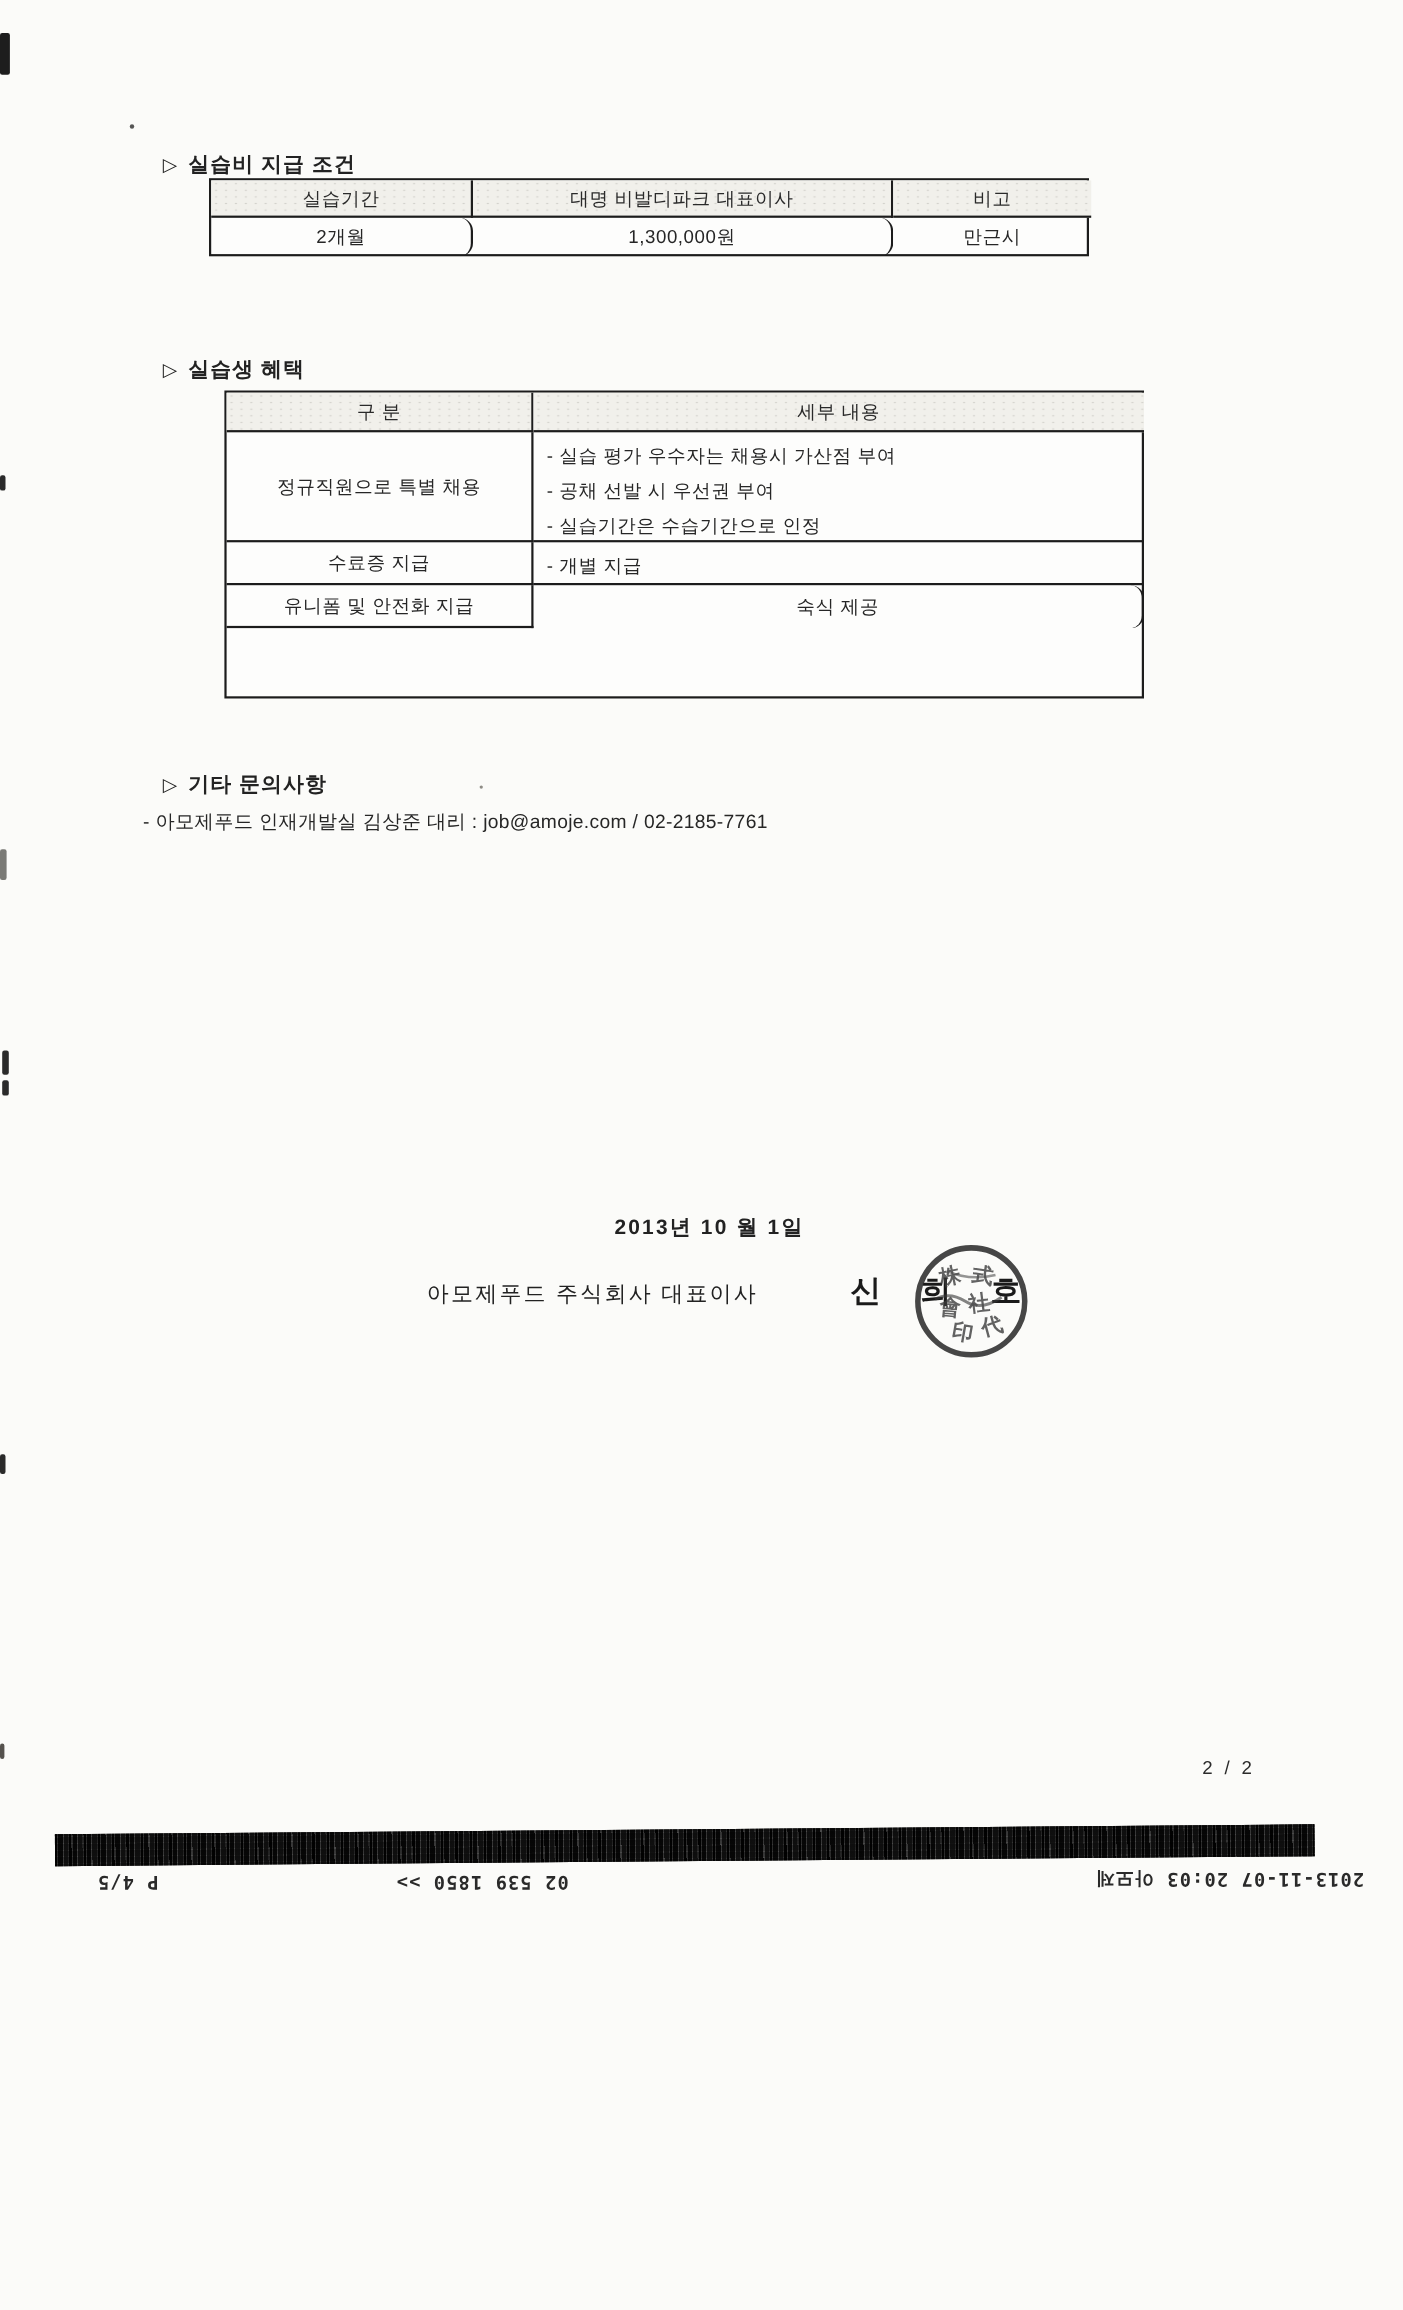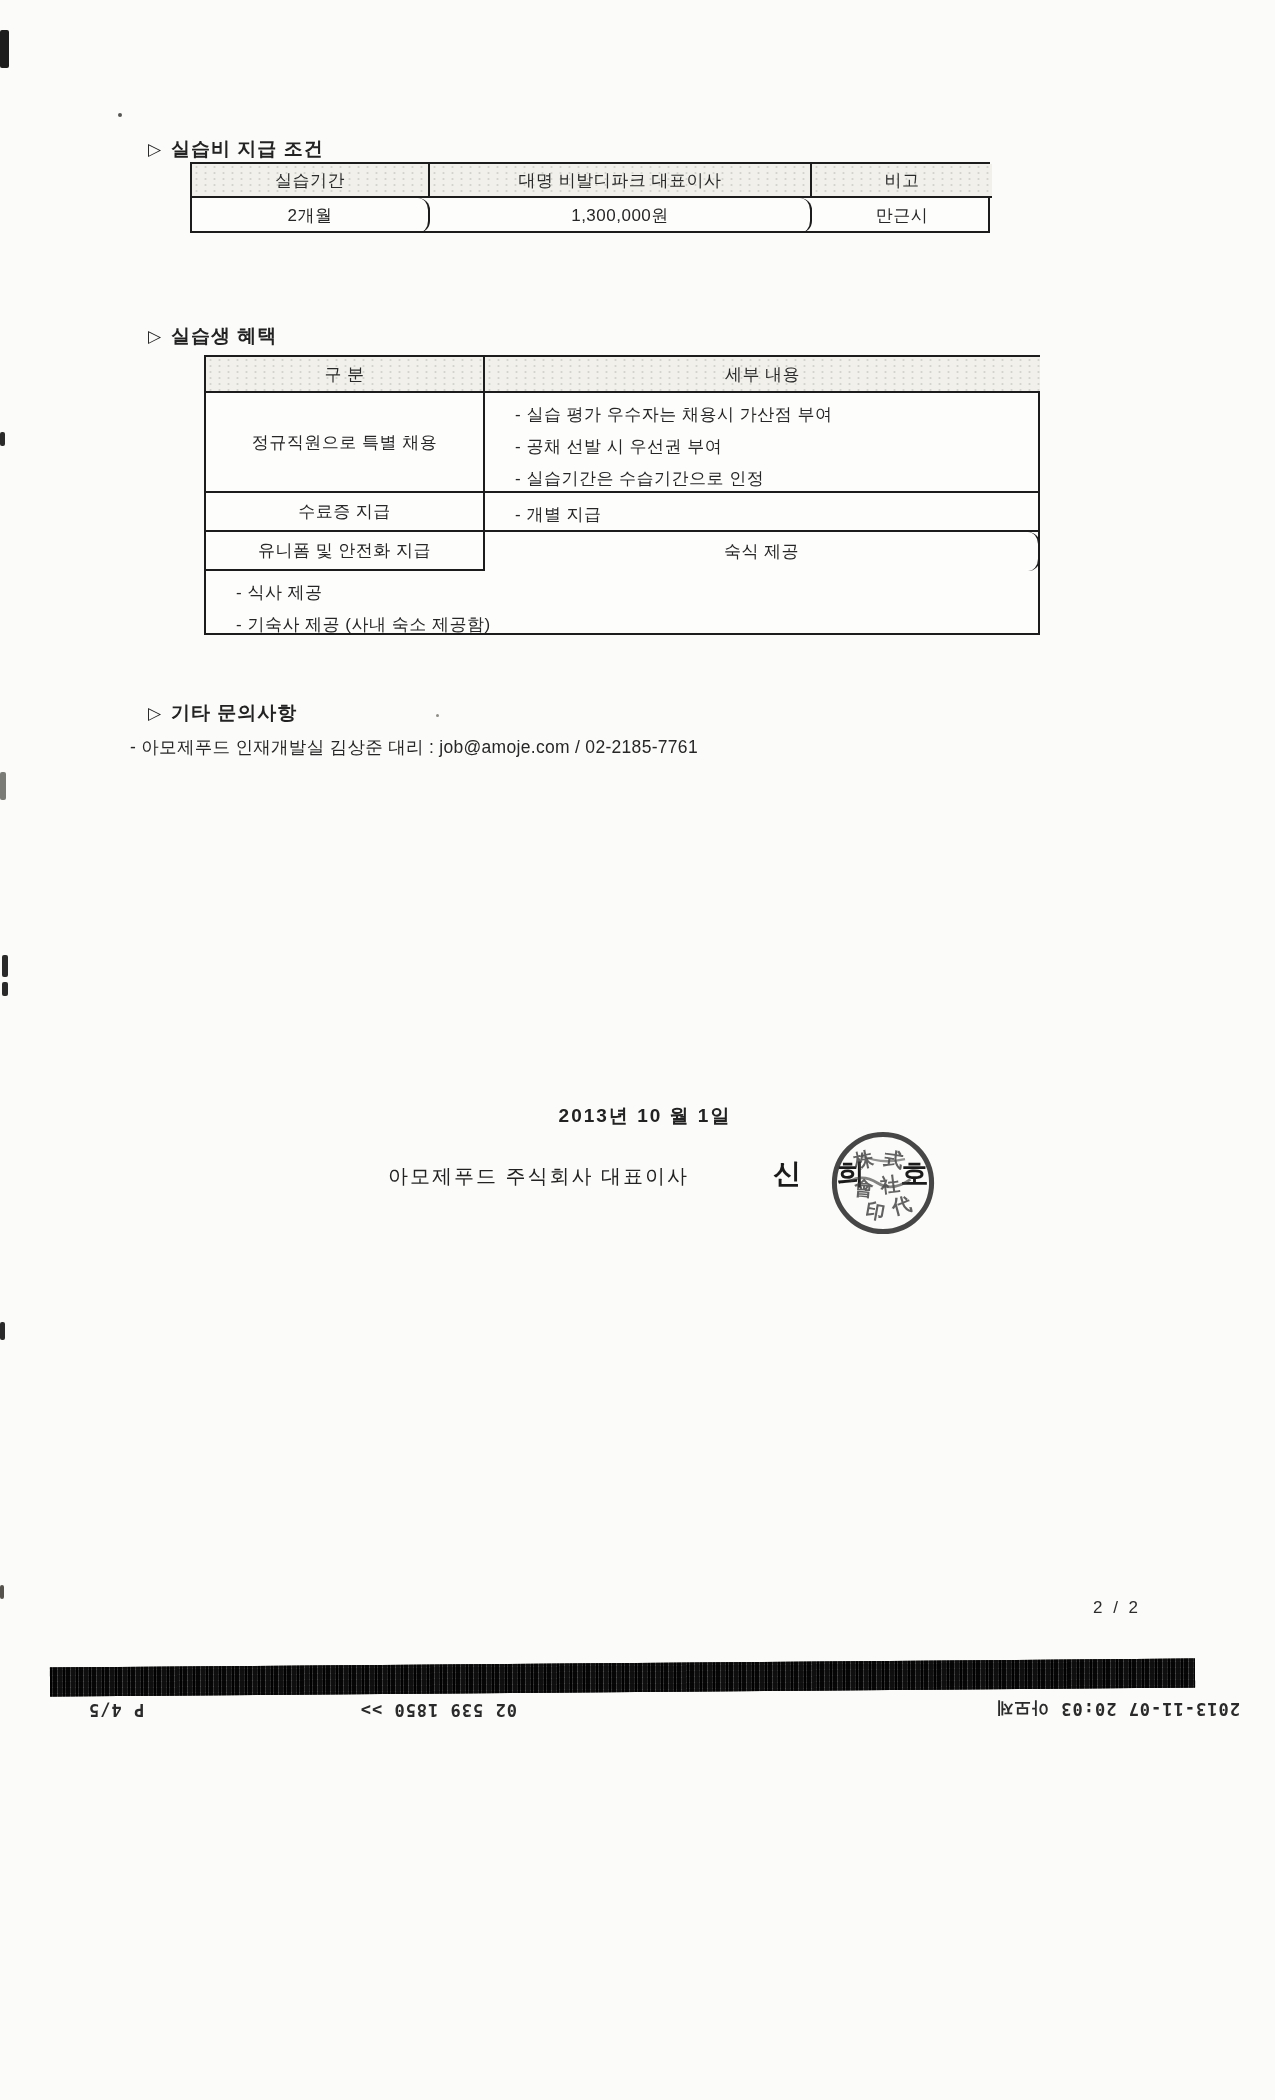--- a/index.html
+++ b/index.html
@@ -19,21 +19,21 @@
   .cell { border-right:2px solid #1c1c1c; border-bottom:2px solid #1c1c1c;
           display:flex; align-items:center; justify-content:center;
           font-size:17px; color:#262626; letter-spacing:.5px; }
   .cell.last-col { border-right:none; }
   .cell.last-row { border-bottom:none;border-radius:12px; }
   .cell.head {
     background-color:#f1f0eb;
     background-image:radial-gradient(#d4d3cd 1px, transparent 1.4px);
     background-size:9px 6px; font-weight:normal; color:#2a2a2a;
   }
-  .cell.details { justify-content:flex-start; align-items:flex-start; flex-direction:column; padding:6px 10px 4px 30px; }
+  .cell.details { justify-content:flex-start; align-items:flex-start; flex-direction:column; padding:6px 10px 4px 12px; }
   .cell.details div { white-space:nowrap; }
 
   
   #table1 { left:190px; top:162px; width:800px; height:71px;
             display:grid; grid-template-columns:238px 382px 180px; grid-template-rows:34px 35px; }
   
   #table2 { left:204px; top:355px; width:836px; height:280px;
             display:grid; grid-template-columns:279px 555px;
             grid-template-rows:36px 100px 39px 39px 66px; }
   #table2 .cell.details { line-height:32px; font-size:17px; }
@@ -114,24 +114,20 @@
     </div>
 
     <div class="cell">수료증 지급</div>
 
     <div class="cell details last-col">
       <div>- 개별 지급</div>
     </div>
     <div class="cell">유니폼 및 안전화 지급</div>
 
     <div class="cell last-row">숙식 제공</div>
-    <div class="cell details last-col last-row">
-      <div>- 식사 제공</div>
-      <div>- 기숙사 제공 (사내 숙소 제공함)</div>
-    </div>
   </div>
 
   <div class="heading" style="left:148px; top:700px;">
     <span class="tri">▷</span><span>기타 문의사항</span>
   </div>
   <div class="contact-line">- 아모제푸드 인재개발실 김상준 대리 :  job@amoje.com / 02-2185-7761</div>
 
   <div class="date-line">2013년  10 월   1일</div>
   <div class="company-line">아모제푸드 주식회사 대표이사</div>
   <div class="ceo-name">신 희 호</div>

